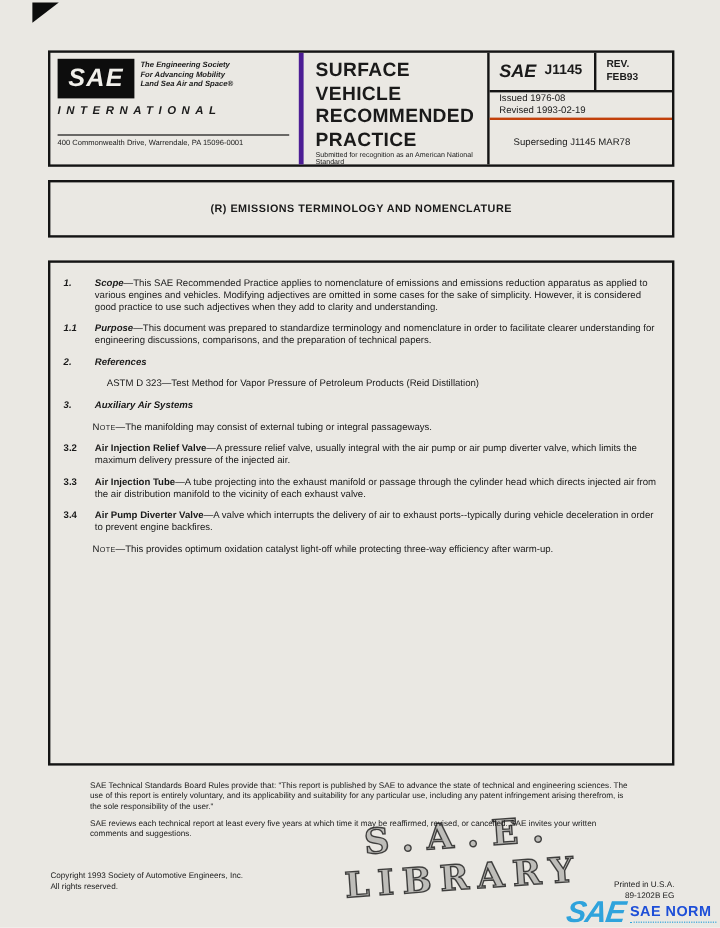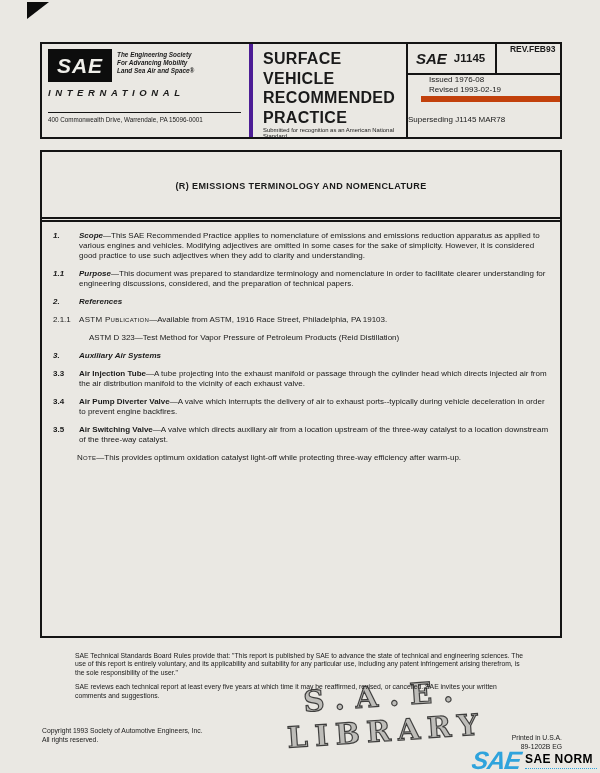--- a/index.html
+++ b/index.html
@@ -43,29 +43,29 @@
   }
   .doc-type { font-weight: bold; font-size: 16px; line-height: 19.5px; white-space: pre-line; letter-spacing: 0.3px; }
   .submitted { font-size: 5.9px; }
 
   .hcol-right { flex: 1; border-left: 2px solid #141414; display: flex; flex-direction: column; }
   .rrow1 { display: flex; border-bottom: 2px solid #141414; height: 37px; }
   .rr1a { flex: 1.45; display: flex; align-items: center; gap: 7px; padding-left: 8px; }
   .sae-mark { font-weight: bold; font-style: italic; font-size: 15px; }
   .doc-num { font-weight: bold; font-size: 11.5px; }
   .rr1b {
-    flex: 1; border-left: 2px solid #141414; display: flex; flex-direction: row;
+    flex: 1; border-left: 2px solid #141414; display: flex; flex-direction: column;
     justify-content: center; padding-left: 8px; font-size: 8.5px; font-weight: bold; line-height: 11px;
   }
-  .rrow2 { border-bottom: 6px solid #c2410c; padding: 0 8px; font-size: 8px; line-height: 10.5px; flex: 1; margin-left: 13px; }
-  .rrow3 { padding: 0 0; font-size: 8px; height: 43px; display: flex; align-items: center; }
+  .rrow2 { border-bottom: 2px solid #c2410c; padding: 0 8px; font-size: 8px; line-height: 10.5px; flex: 1; }
+  .rrow3 { padding: 0 20px; font-size: 8px; height: 43px; display: flex; align-items: center; }
 
   
   .title-box {
-    position: absolute; left: 40px; top: 150px; width: 522px; height: 72px;
+    position: absolute; left: 40px; top: 150px; width: 522px; height: 48px;
     border: 2px solid #141414; display: flex; align-items: center; justify-content: center;
   }
   .doc-title { font-weight: bold; font-size: 9px; letter-spacing: 0.4px; }
 
   
   .body-box {
     position: absolute; left: 40px; top: 217px; width: 522px; height: 421px;
     border: 2px solid #141414; padding: 12px 11px; font-size: 8px; line-height: 10px;
   }
   .para { display: flex; margin-bottom: 8px; }
@@ -161,60 +161,59 @@
 
 <div class="body-box">
 
   <div class="para">
     <span class="pnum hbi">1.</span>
     <span class="ptxt"><span class="hbi">Scope</span><span>—This SAE Recommended Practice applies to nomenclature of emissions and emissions reduction apparatus as applied to various engines and vehicles.  Modifying adjectives are omitted in some cases for the sake of simplicity.  However, it is considered good practice to use such adjectives when they add to clarity and understanding.</span></span>
   </div>
 
   <div class="para">
     <span class="pnum hbi">1.1</span>
-    <span class="ptxt"><span class="hbi">Purpose</span><span>—This document was prepared to standardize terminology and nomenclature in order to facilitate clearer understanding for engineering discussions, considered, and the preparation of technical papers.</span></span>
+    <span class="ptxt"><span class="hbi">Purpose</span><span>—This document was prepared to standardize terminology and nomenclature in order to facilitate clearer understanding for engineering discussions, comparisons, and the preparation of technical papers.</span></span>
   </div>
 
   <div class="para">
     <span class="pnum hbi">2.</span>
     <span class="ptxt"><span class="hbi">References</span><span></span></span>
   </div>
 
 
-  <div class="para">
-    <span class="pnum">2.1.1</span>
-    <span class="ptxt"><span class="hsc">ASTM Publication</span><span>—Available from ASTM, 1916 Race Street, Philadelphia, PA 19103.</span></span>
-  </div>
 
   <div class="para indent2">
     <span class="ptxt">ASTM D 323—Test Method for Vapor Pressure of Petroleum Products (Reid Distillation)</span>
   </div>
 
   <div class="para">
     <span class="pnum hbi">3.</span>
     <span class="ptxt"><span class="hbi">Auxiliary Air Systems</span><span></span></span>
   </div>
 
 
-
+  <div class="para indent1">
+    <span class="ptxt"><span class="hsc">Note</span><span>—The manifolding may consist of external tubing or integral passageways.</span></span>
+  </div>
+
+  <div class="para">
+    <span class="pnum hb">3.2</span>
+    <span class="ptxt"><span class="hb">Air Injection Relief Valve</span><span>—A pressure relief valve, usually integral with the air pump or air pump diverter valve, which limits the maximum delivery pressure of the injected air.</span></span>
+  </div>
 
   <div class="para">
     <span class="pnum hb">3.3</span>
     <span class="ptxt"><span class="hb">Air Injection Tube</span><span>—A tube projecting into the exhaust manifold or passage through the cylinder head which directs injected air from the air distribution manifold to the vicinity of each exhaust valve.</span></span>
   </div>
 
   <div class="para">
     <span class="pnum hb">3.4</span>
     <span class="ptxt"><span class="hb">Air Pump Diverter Valve</span><span>—A valve which interrupts the delivery of air to exhaust ports--typically during vehicle deceleration in order to prevent engine backfires.</span></span>
   </div>
 
-  <div class="para">
-    <span class="pnum hb">3.5</span>
-    <span class="ptxt"><span class="hb">Air Switching Valve</span><span>—A valve which directs auxiliary air from a location upstream of the three-way catalyst to a location downstream of the three-way catalyst.</span></span>
-  </div>
 
   <div class="para indent1">
     <span class="ptxt"><span class="hsc">Note</span><span>—This provides optimum oxidation catalyst light-off while protecting three-way efficiency after warm-up.</span></span>
   </div>
 
 </div>
 
 <div class="footer-rules">
   <div class="fpar">SAE Technical Standards Board Rules provide that: "This report is published by SAE to advance the state of technical and engineering sciences.  The use of this report is entirely voluntary, and its applicability and suitability for any particular use, including any patent infringement arising therefrom, is the sole responsibility of the user."</div>
   <div class="fpar">SAE reviews each technical report at least every five years at which time it may be reaffirmed, revised, or cancelled. SAE invites your written comments and suggestions.</div>
@@ -231,16 +230,16 @@
 </div>
 
 <div class="stamp">
   <div class="stamp-l1">S.A.E.</div>
   <div class="stamp-l2">LIBRARY</div>
 </div>
 
 <div class="watermark">
   <span class="wm-logo" style="color: rgb(47, 163, 220);">SAE</span>
   <span class="wm-right">
-    <span class="wm-name" style="color: #000000;">SAE NORM</span>
+    <span class="wm-name" style="color: #1d4ed8;">SAE NORM</span>
     <span class="wm-sub"></span>
   </span>
 </div>
 
 </body></html>

